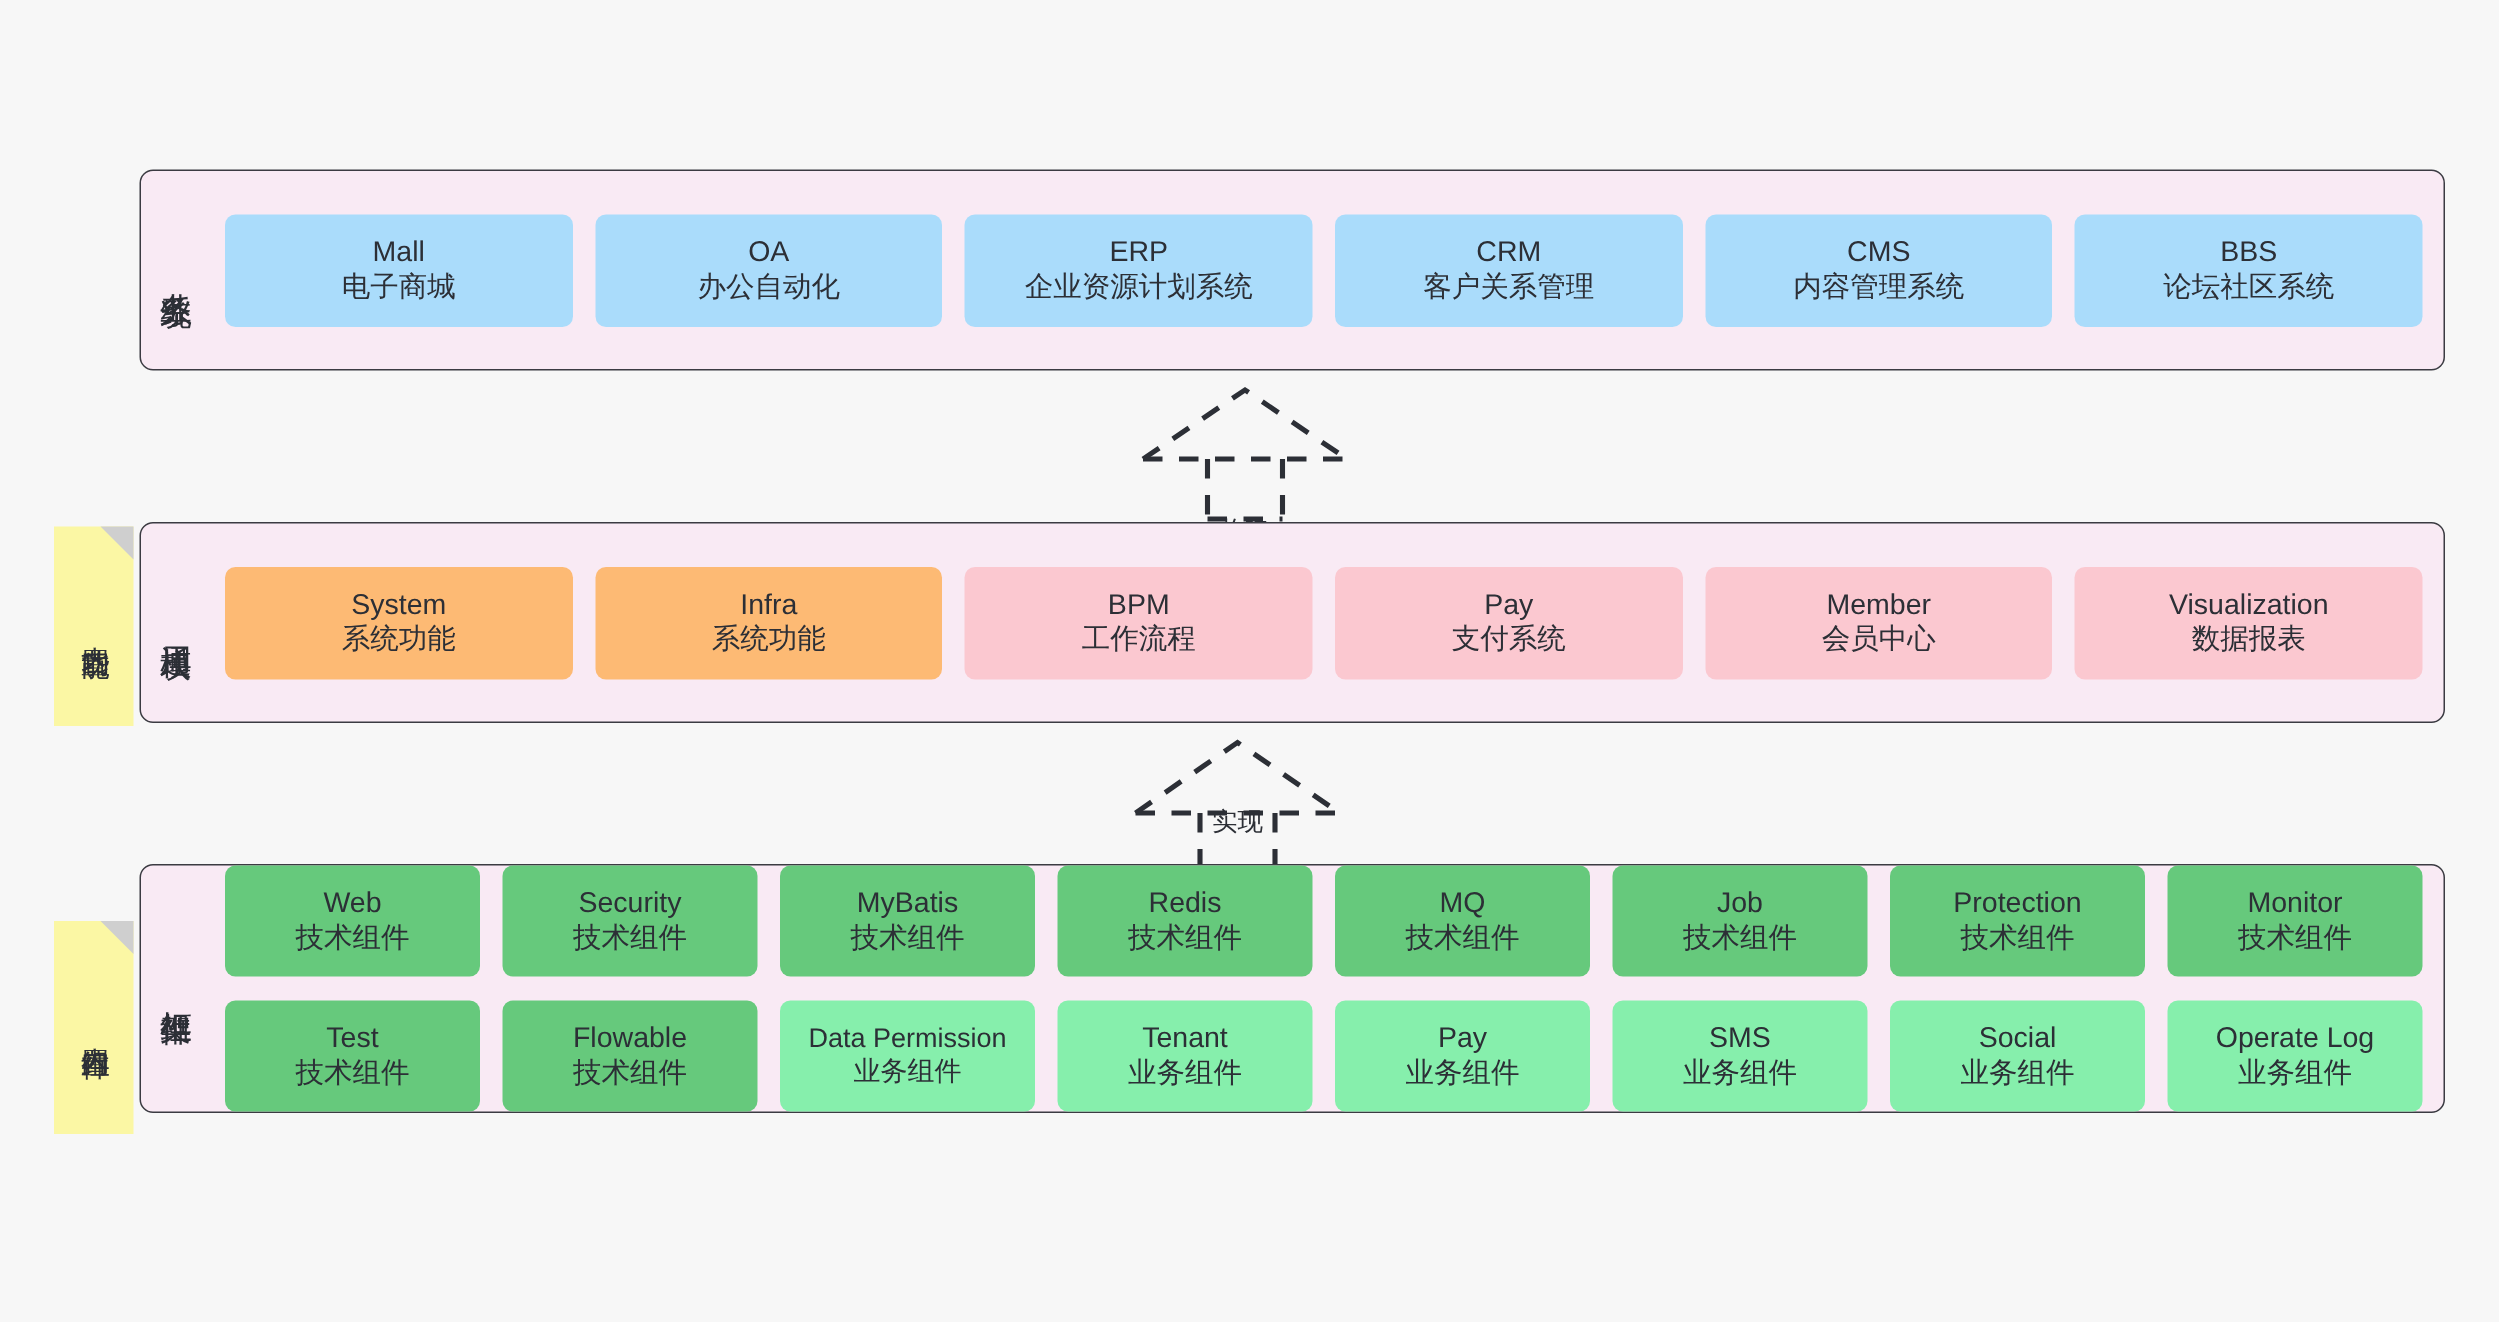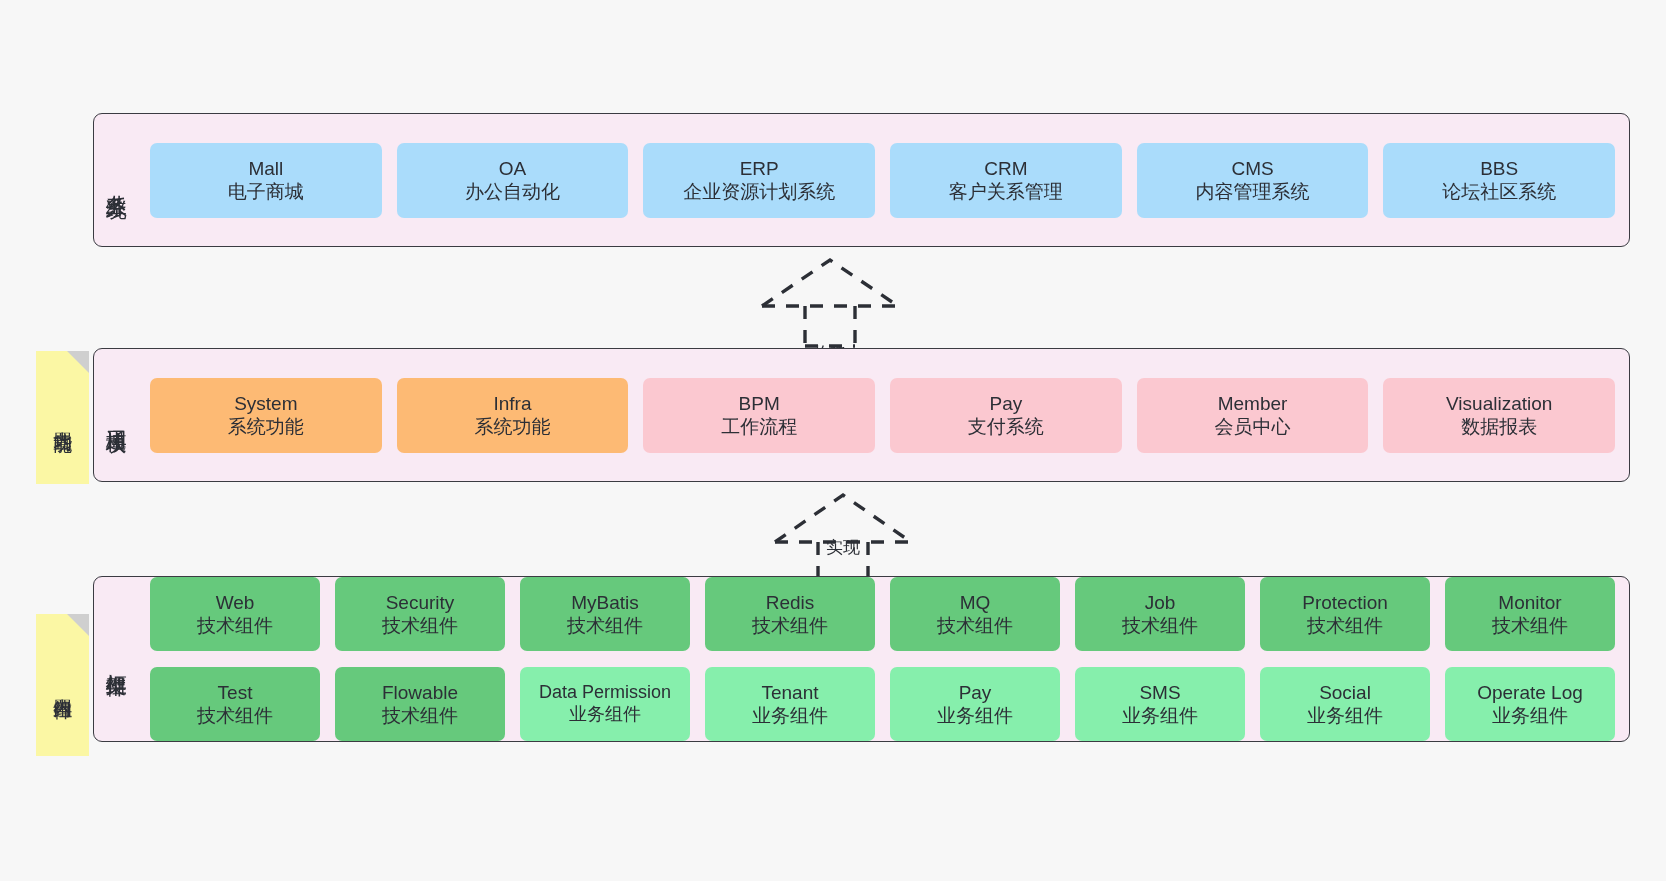--- a/index.html
+++ b/index.html
@@ -212,21 +212,21 @@
         </div>
       </div>
     </div>
   </div>
 
   <div class="note" style="left:36px; top:351px; width:53px; height:133px;">
     <span class="fold"></span>
     <span>内置功能</span>
   </div>
 
-  <div class="connector" id="conn-implement" style="left:773px; top:492px; width:140px; height:92px;">
+  <div class="connector" id="conn-implement" style="left:755px; top:492px; width:140px; height:92px;">
     <svg width="140" height="92" viewBox="0 0 140 92" aria-hidden="true">
       <path d="M 2 50 L 70 3 L 138 50" fill="none" stroke="#2c2f36" stroke-width="3.4" stroke-dasharray="13 11" stroke-linecap="butt"></path>
       <path d="M 2 50 L 138 50" fill="none" stroke="#2c2f36" stroke-width="3.4" stroke-dasharray="13 11" stroke-linecap="butt"></path>
       <path d="M 45 50 L 45 90" fill="none" stroke="#2c2f36" stroke-width="3.4" stroke-dasharray="13 11"></path>
       <path d="M 95 50 L 95 90" fill="none" stroke="#2c2f36" stroke-width="3.4" stroke-dasharray="13 11"></path>
       <path d="M 45 89 L 95 89" fill="none" stroke="#2c2f36" stroke-width="3.4" stroke-dasharray="13 11"></path>
     </svg>
     <span class="conn-label" style="top:44px;">实现</span>
   </div>
 

